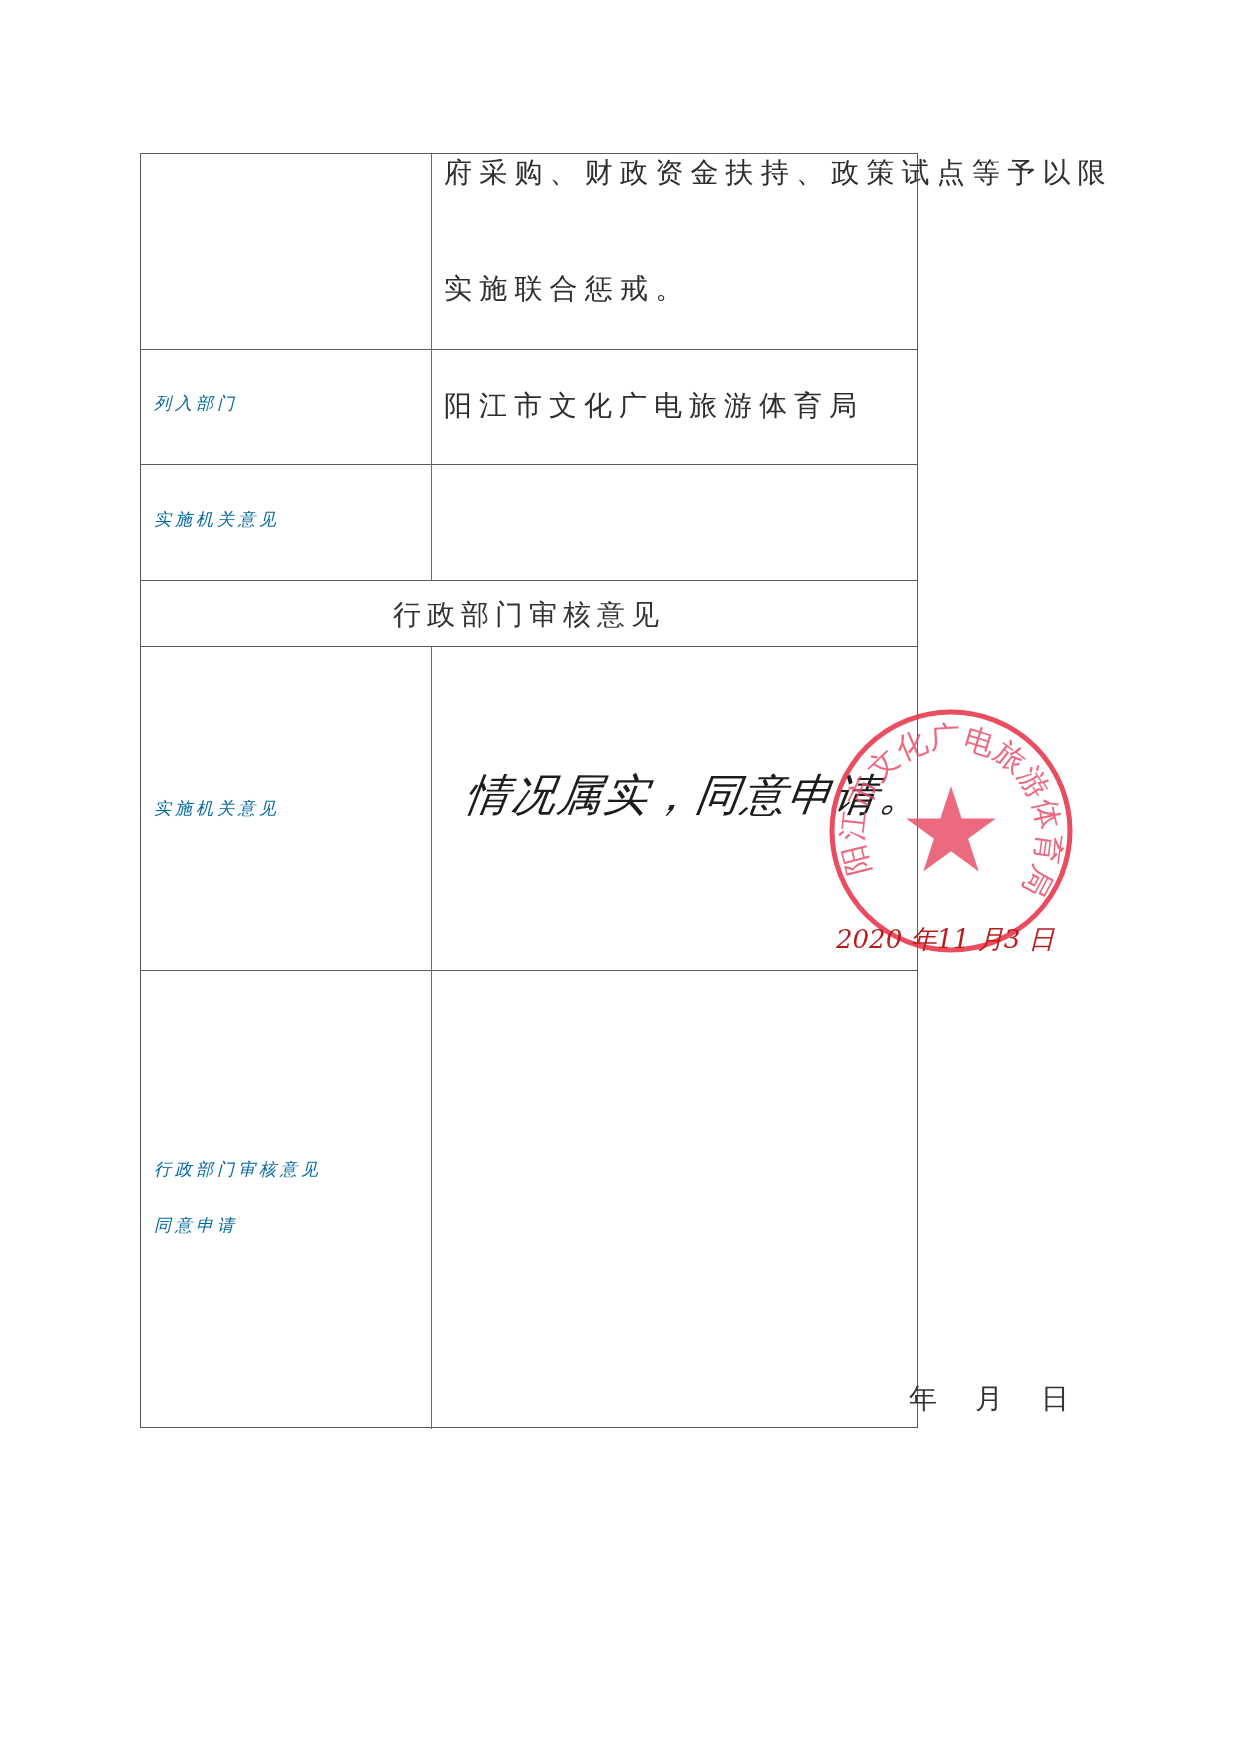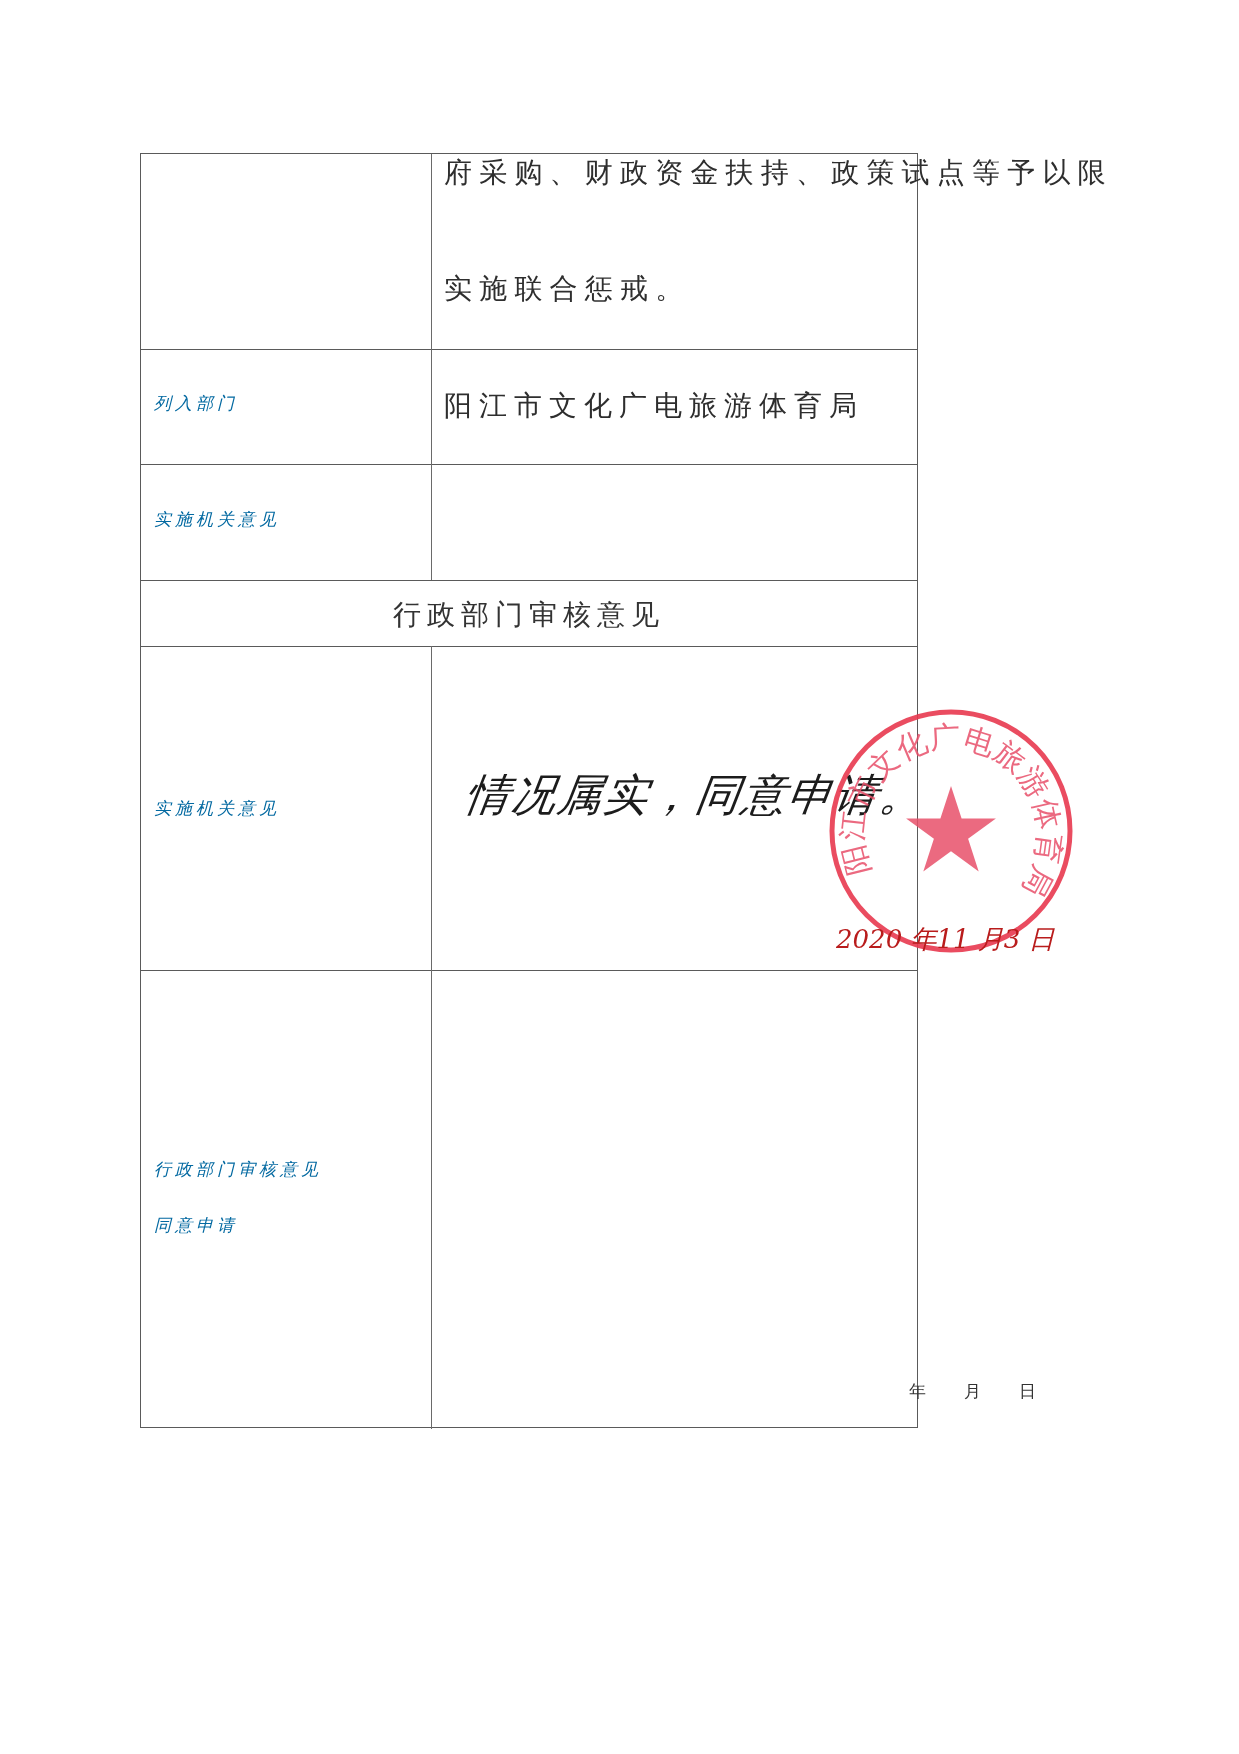--- a/index.html
+++ b/index.html
@@ -12,21 +12,21 @@
   .vline { position: absolute; width: 0; border-left: 1.2px solid #6a6a6a; left: 290px; }
   .label { position: absolute; left: 13px; font-size: 17px; letter-spacing: 4px; color: #0369a1; white-space: nowrap; font-style: italic; }
   .content { position: absolute; left: 303px; font-size: 28px; letter-spacing: 7px; color: #2e2e2e; white-space: nowrap; }
   .para-line { position: absolute; left: 303px; font-size: 28px; letter-spacing: 7.2px; color: #2e2e2e; white-space: nowrap; }
   .header { position: absolute; left: 0; right: 0; text-align: center; font-size: 28px; letter-spacing: 6px; color: #333; }
   .handwriting { position: absolute; left: 325px; top: 612px; font-family: "DejaVu Serif", serif;
                  font-style: italic; font-size: 44px; color: #1c1c1c; letter-spacing: 2px;
                  transform: skewX(-8deg); white-space: nowrap; }
   .stamp { position: absolute; left: 687px; top: 554px; width: 246px; height: 246px; }
   .sign-date { position: absolute; left: 695px; top: 768px; font-size: 26px; color: #b91c1c; white-space: nowrap; font-style: italic; }
-  .blank-date { position: absolute; left: 768px; top: 1226px; font-size: 17px; color: #333; white-space: nowrap; word-spacing: 0; text-align: center; }
+  .blank-date { position: absolute; left: 768px; top: 1226px; font-size: 28px; color: #333; white-space: nowrap; word-spacing: 0; text-align: center; }
   .blank-date span { display: inline-block; margin-right: 38px; }
 </style>
 </head>
 <body>
 
 <div class="page">
   <div class="table">
 
     <div class="hline" style="top:195px"></div>
     <div class="hline" style="top:310px"></div>

